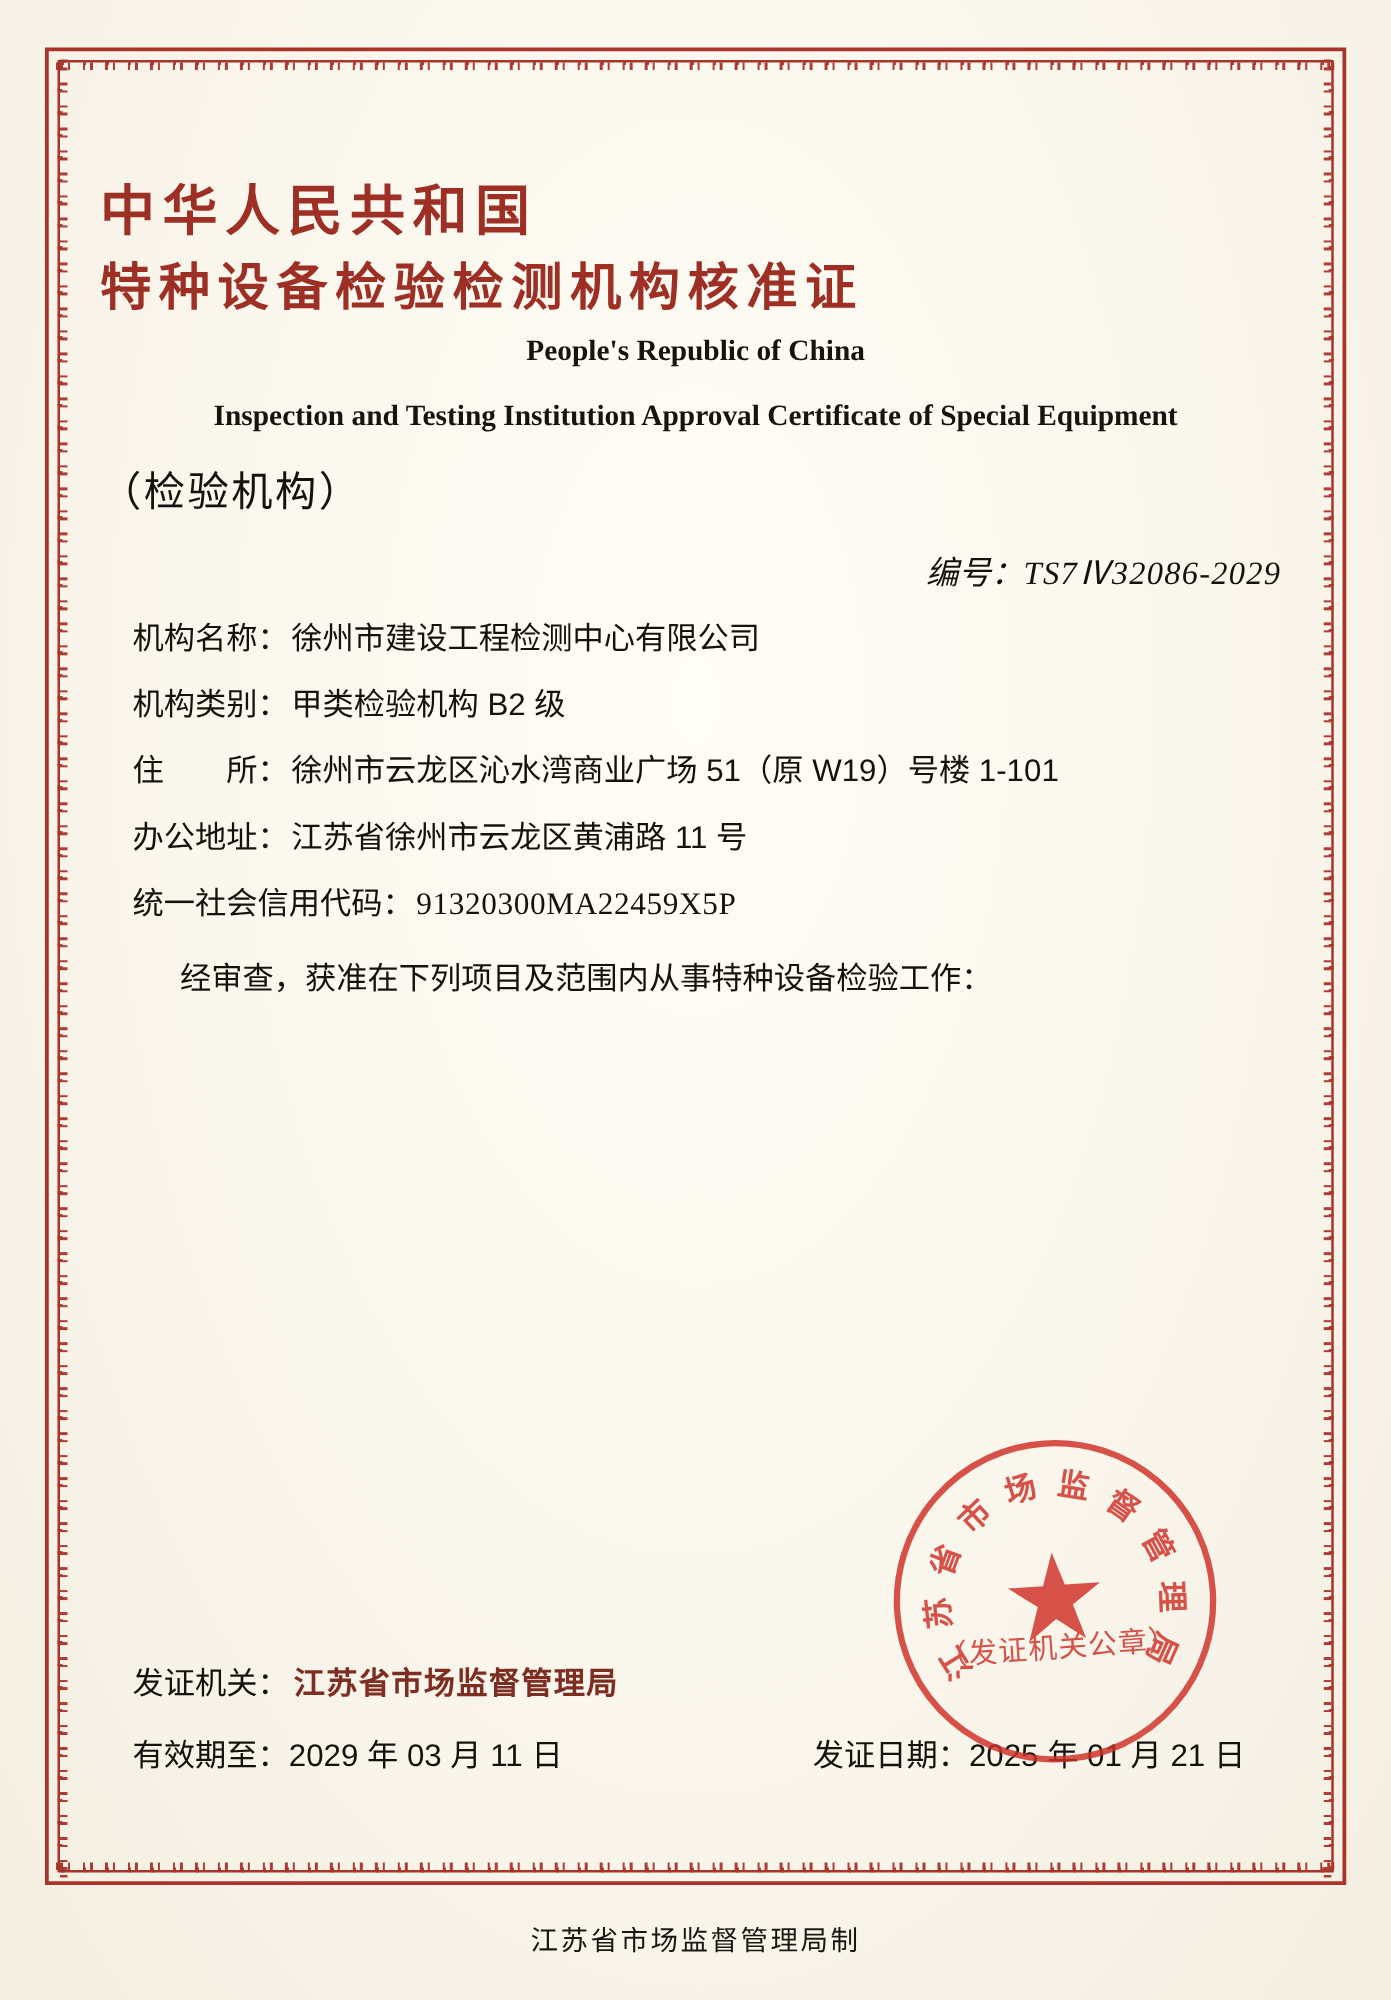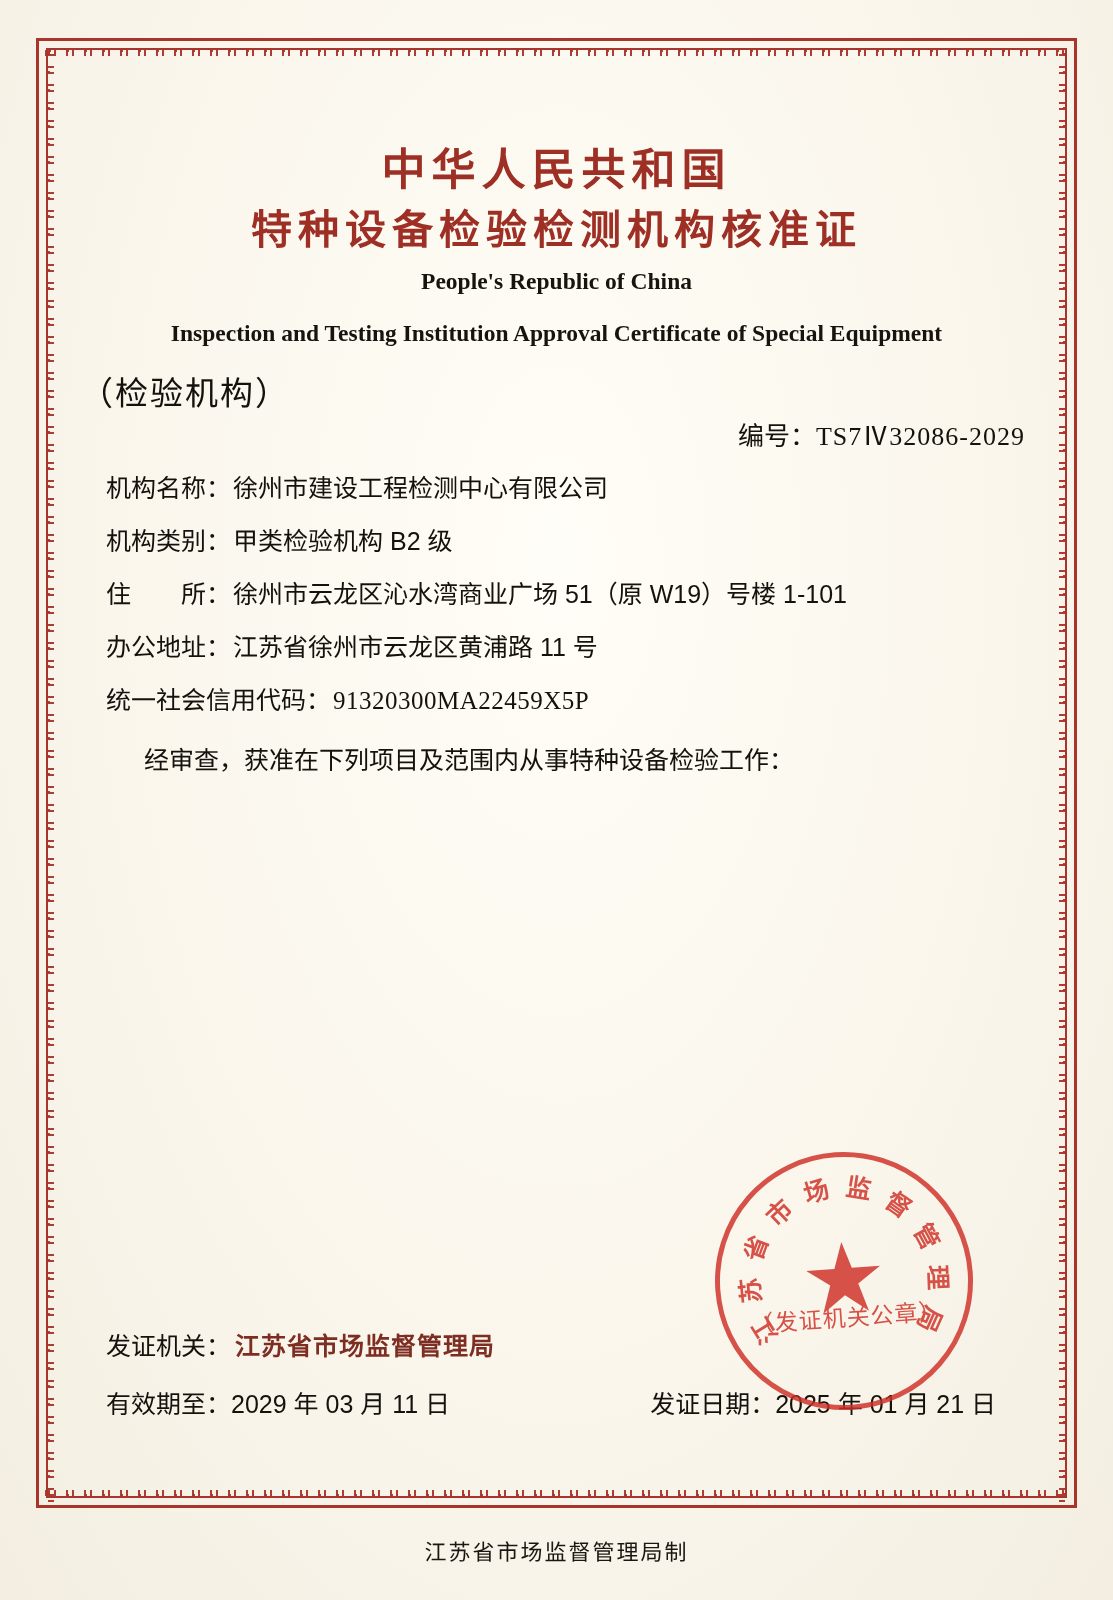--- a/index.html
+++ b/index.html
@@ -81,21 +81,21 @@
   
   .content {
     position: absolute;
     left: 80px;
     top: 100px;
     right: 80px;
     bottom: 110px;
   }
 
   .title-cn-1, .title-cn-2 {
-    text-align: center;
+    text-align: left;
     color: #9e2f25;
     font-family: "DejaVu Sans", "Liberation Sans", sans-serif;
     font-weight: bold;
     letter-spacing: 6px;
   }
   .title-cn-1 {
     font-size: 44px;
     margin-top: 42px;
     line-height: 1.25;
   }
@@ -118,24 +118,26 @@
   .title-sub {
     font-family: "Liberation Sans", sans-serif;
     font-size: 33px;
     color: #15110d;
     margin-top: 16px;
     letter-spacing: 2px;
   }
 
   .serial-row {
     text-align: right;
+    margin-top: 22px;
     font-size: 26px;
     color: #15110d;
     font-family: "Liberation Sans", sans-serif;
     padding-right: 8px;
+    font-style: italic;
   }
   .serial-row .serial-num {
     font-family: "Liberation Serif", serif;
     letter-spacing: 1px;
   }
 
   .fields {
     margin-top: 16px;
     padding-left: 26px;
   }

